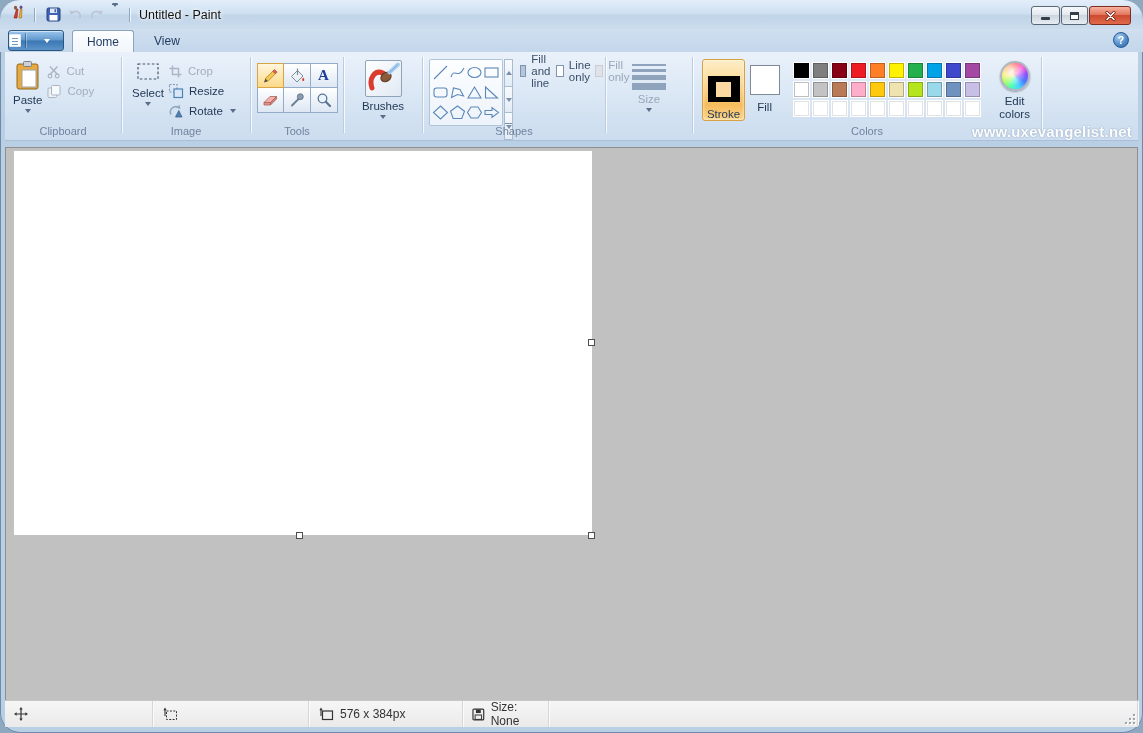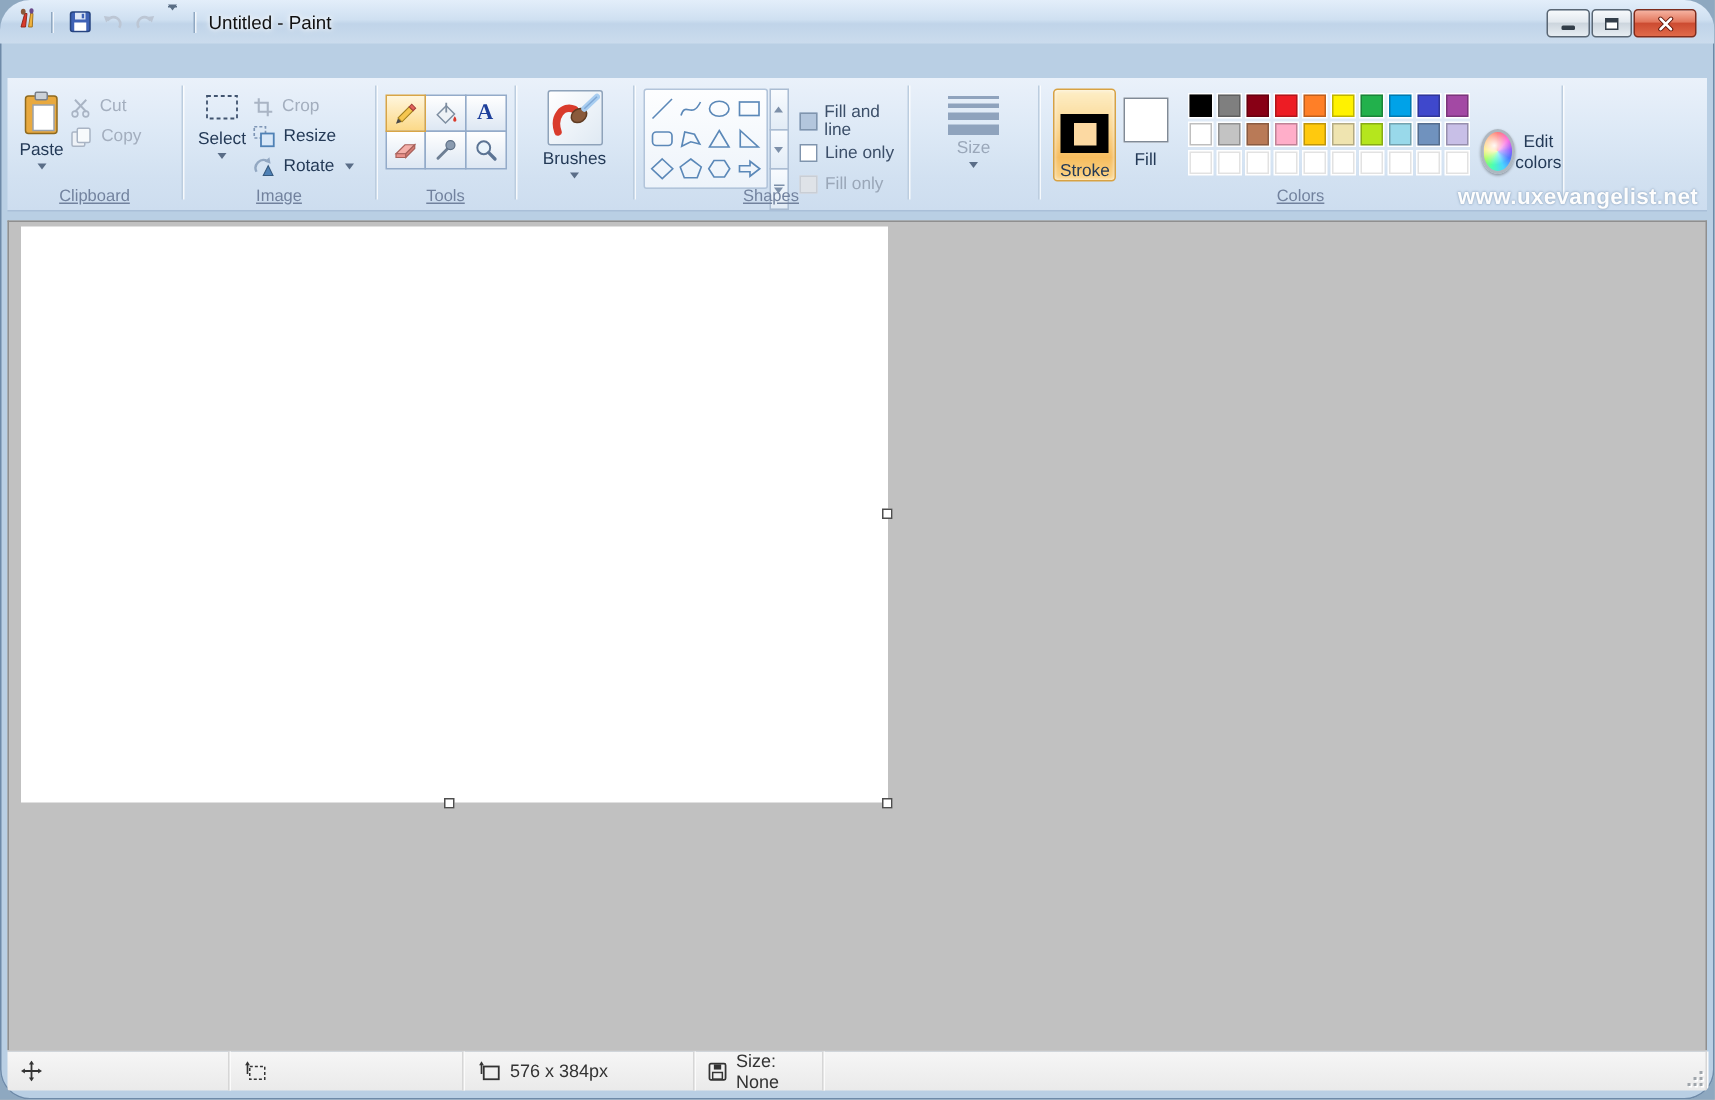--- a/index.html
+++ b/index.html
@@ -74,21 +74,21 @@
   }
 
   
   .ribbon {
     position:absolute; left:5px; top:52px; width:1133px; height:89px;
     background:linear-gradient(180deg,#eaf1fa 0%, #dde9f6 40%, #d2e1f1 75%, #cdddef 100%);
     border-bottom:1px solid #a9bfd8;
     display:flex; align-items:stretch;
   }
   .rgroup { position:relative; padding-top:5px; }
-  .glabel { position:absolute; bottom:3px; left:0; width:100%; text-align:center; font-size:11px; color:#72829e;text-decoration:underline; }
+  .glabel { position:absolute; bottom:3px; left:0; width:100%; text-align:center; font-size:11px; color:#72829e; }
   .gsep { width:1px; margin:5px 0 7px; background:#bccddf; box-shadow:1px 0 0 rgba(255,255,255,.8); }
 
   .bigbtn { display:flex; flex-direction:column; align-items:center; padding-top:3px; border-radius:3px; }
   .bigbtn .blabel { font-size:11.5px; color:#243a57; margin-top:3px; }
   .bigbtn .blabel.disabled { color:#9aa7b9; }
   .bigbtn .tri-down { border-top-color:#5a6d87; margin-top:3px; }
 
   .srow { display:flex; align-items:center; gap:5px; font-size:11.5px; color:#243a57; height:20px; padding:0 4px; }
   .srow.disabled { color:#a3aebe; }
   .srow .tri-down { margin-left:2px; border-top-color:#5a6d87; }
@@ -129,21 +129,21 @@
   .shapecell svg { stroke:#5b88b8; fill:none; stroke-width:1.1; }
   .shapescroll { width:14px; margin:2px 0 0 1px; display:flex; flex-direction:column; }
   .scrbtn {
     flex:1; border:1px solid #aabcd2; margin-top:-1px; background:linear-gradient(#f8fbfe,#e2ecf6);
     display:flex; flex-direction:column; align-items:center; justify-content:center;
   }
   .scrbtn:first-child { margin-top:0; }
   .tri-up-s { width:0; height:0; border-left:3px solid transparent; border-right:3px solid transparent; border-bottom:4px solid #7d90a9; }
   .tri-down-s { width:0; height:0; border-left:3px solid transparent; border-right:3px solid transparent; border-top:4px solid #7d90a9; }
   .morebar { width:7px; height:1px; background:#7d90a9; margin-bottom:1px; }
-  .shapeopts { margin-left:7px; display:flex; flex-direction:column; margin-top:13px; }
+  .shapeopts { margin-left:7px; display:flex; flex-direction:row; margin-top:3px; }
   .optrow { display:flex; align-items:center; gap:5px; height:21px; font-size:11.5px; color:#3c4f69; }
   .optrow.disabled { color:#9aa7b8; }
   .opt-sw { width:12px; height:12px; }
   .opt-sw.fl { background:#b3c6dd; border:1px solid #7f94ad; }
   .opt-sw.lo { background:#fff; border:1px solid #7f94ad; }
   .opt-sw.fo { background:#dfe3e8; border:1px solid #c9ced5; }
 
   
   .g-size { width:86px; display:flex; justify-content:center; }
   .sizelines { display:flex; flex-direction:column; gap:3px; width:34px; margin-top:4px; }
@@ -158,21 +158,21 @@
     box-shadow:inset 0 0 3px rgba(255,255,255,.8);
   }
   .fillbtn { width:40px; height:62px; margin-top:2px; display:flex; flex-direction:column; align-items:center; padding-top:5px; }
   .sw-stroke { width:32px; height:32px; background:#000; display:flex; align-items:center; justify-content:center; }
   .sw-stroke i { width:15px; height:15px; background:#fcd9a2; }
   .sw-fill { width:30px; height:30px; background:#fff; border:1px solid #808a96; margin-top:1px; }
   .cbtn-label { font-size:11.5px; color:#243a57; margin-top:6px; }
   .palette { display:grid; grid-template-columns:repeat(10,15px); gap:4px; margin:6px 0 0 10px; height:53px; }
   .pswatch { width:15px; height:15px; border:1px solid rgba(0,0,0,.25); box-shadow:0 0 0 1px #fff; }
   .pswatch.empty { border:1px solid #e2e2e2; background:#fff; }
-  .editcolors { width:54px; margin-left:8px; display:flex; align-items:center; padding-top:4px; }
+  .editcolors { width:54px; margin-left:8px; display:flex; flex-direction:column; align-items:center; padding-top:4px; }
   .wheel {
     width:30px; height:30px; border-radius:50%; border:2px solid #aeb7c0;
     background:
       radial-gradient(circle at 38% 35%, rgba(255,255,255,.95), rgba(255,255,255,0) 62%),
       conic-gradient(#ff4b4b,#ff4bd8,#8a4bff,#4b7bff,#4bd4ff,#4bffb3,#9dff4b,#ffe44b,#ff9a4b,#ff4b4b);
     box-shadow:0 1px 2px rgba(0,0,0,.35);
   }
   .editlabel { font-size:11.5px; color:#243a57; text-align:center; line-height:1.15; margin-top:4px; width:42px; }
 
   .watermark {
@@ -268,20 +268,34 @@
         </span>
       <span class="wbtn close">
         <svg width="11" height="10" viewBox="0 0 11 10">
           <path d="M2 1.5 L9 8.5 M9 1.5 L2 8.5" stroke="#5e1206" stroke-width="3" stroke-linecap="round"></path>
           <path d="M2 1.5 L9 8.5 M9 1.5 L2 8.5" stroke="#fff" stroke-width="1.7" stroke-linecap="round"></path>
         </svg>
       </span>
     </div>
   </div>
 
+  <div class="tabrow">
+    <div class="appmenu">
+      <span class="pagelist">
+          <i></i>
+          <i></i>
+          <i></i>
+        </span>
+      <span class="divide"></span>
+      <span class="tri-down"></span>
+    </div>
+    <div class="tab active">Home</div>
+    <div class="tab inactive">View</div>
+    <div class="helpbtn">?</div>
+  </div>
 
   <div class="ribbon">
 
     <div class="rgroup g-clipboard">
       <div class="bigbtn">
         <svg width="28" height="31" viewBox="0 0 28 31">
           <rect x="3" y="4" width="21" height="25" rx="2" fill="#e8a93f" stroke="#8f6a1f"></rect>
           <rect x="9.5" y="1.5" width="8" height="5" rx="1" fill="#ccd1d7" stroke="#7b818a"></rect>
           <rect x="8" y="10" width="14" height="17" fill="#fff" stroke="#9aa1ab"></rect>
         </svg>

